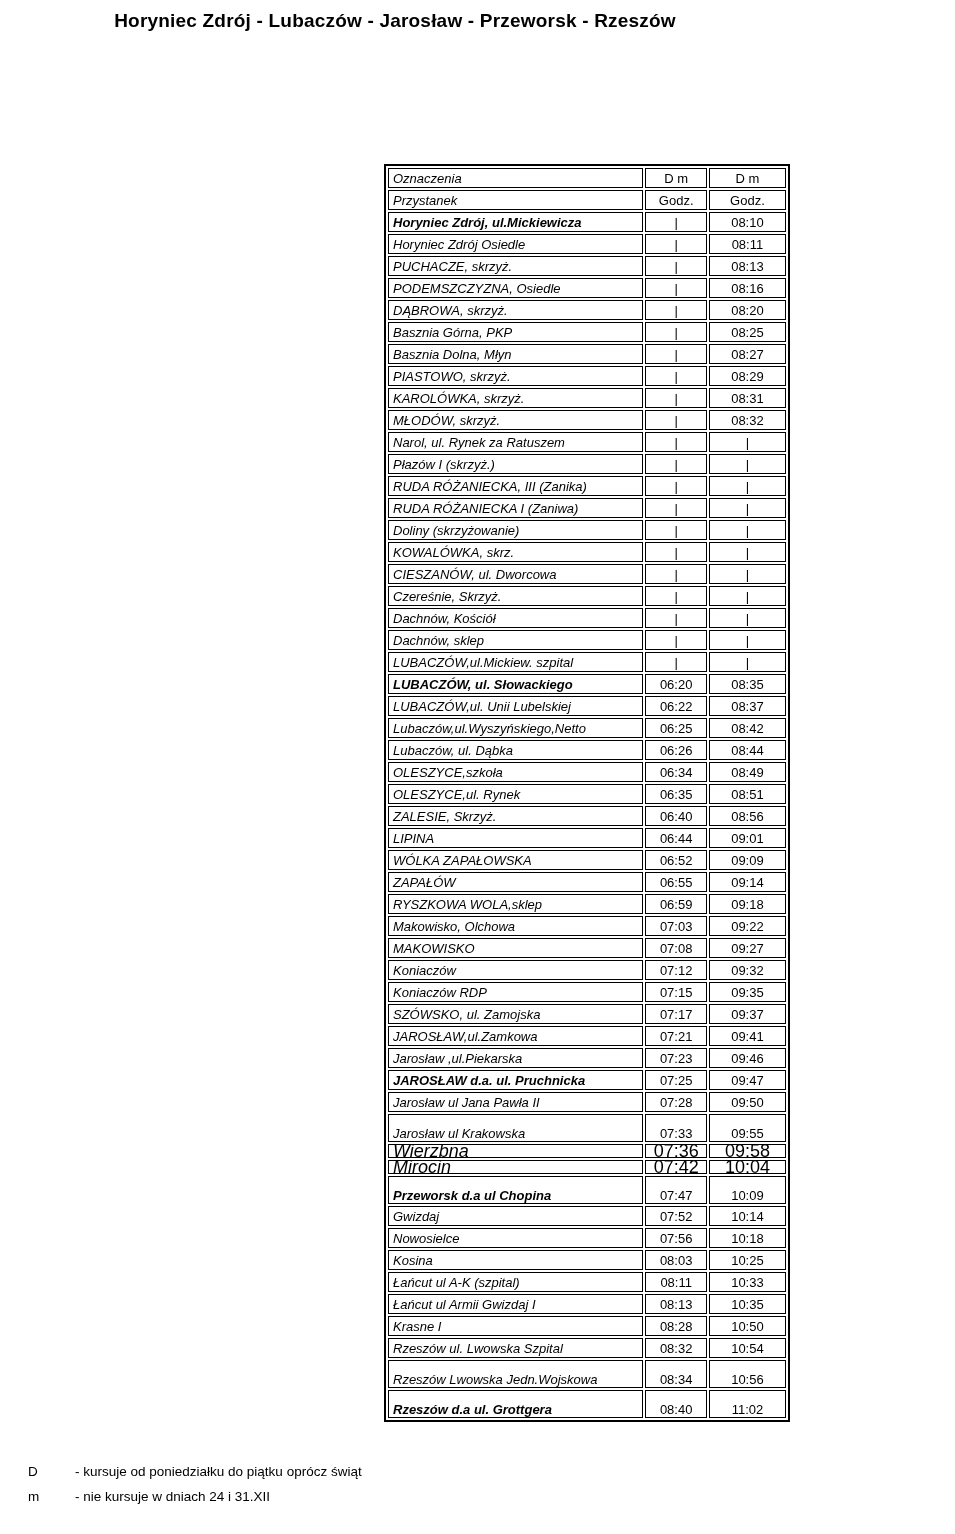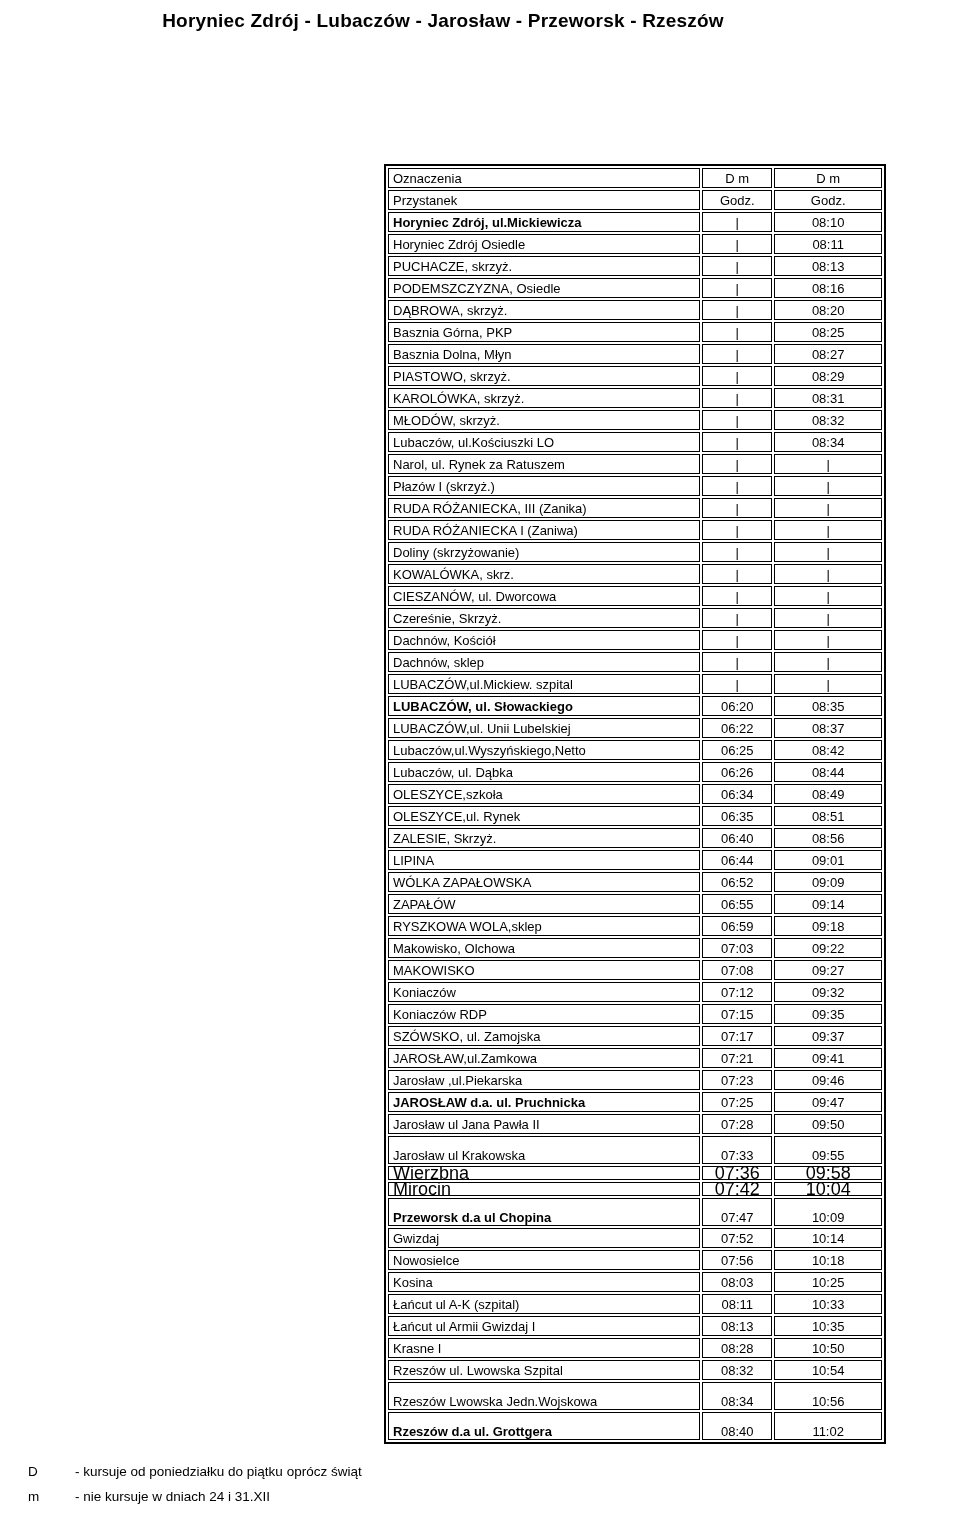--- a/index.html
+++ b/index.html
@@ -4,21 +4,21 @@
 <style>
   html, body {
     margin: 0;
     padding: 0;
     background: #ffffff;
     color: #000000;
     font-family: "Liberation Sans", sans-serif;
   }
   .page {
     position: relative;
-    width: 886px;
+    width: 790px;
     height: 1534px;
     background: #ffffff;
     overflow: hidden;
   }
   .title {
     position: absolute;
     top: 10px;
     left: 0;
     width: 100%;
     text-align: center;
@@ -41,21 +41,21 @@
   table.tt td {
     border: 1px solid #000000;
     font-size: 13px;
     line-height: 15px;
     height: 16px;
     padding: 1px 4px;
     vertical-align: middle;
     white-space: nowrap;
     overflow: hidden;
   }
-  td.name-cell { width: 314px; text-align: left; }
+  td.name-cell { width: 314px; text-align: left; font-style: italic; }
   td.time-cell { width: 62px;  text-align: center; }
   td.time-cell.t2 { width: 104px; }
   tr.bold td.name-cell { font-weight: bold; }
   tr.compact td {
     height: 10px;
     line-height: 12px;
     padding-top: 0;
     padding-bottom: 0;
     font-size: 18px;
   }
@@ -143,25 +143,20 @@
       <td class="name-cell">KAROLÓWKA, skrzyż.</td>
       <td class="time-cell t1">|</td>
       <td class="time-cell t2">08:31</td>
     </tr>
           <tr>
       <td class="name-cell">MŁODÓW, skrzyż.</td>
       <td class="time-cell t1">|</td>
       <td class="time-cell t2">08:32</td>
     </tr>
           <tr>
-      <td class="name-cell">Lubaczów, ul.Kościuszki LO</td>
-      <td class="time-cell t1">|</td>
-      <td class="time-cell t2">08:34</td>
-    </tr>
-          <tr>
       <td class="name-cell">Narol, ul. Rynek za Ratuszem</td>
       <td class="time-cell t1">|</td>
       <td class="time-cell t2">|</td>
     </tr>
           <tr>
       <td class="name-cell">Płazów I (skrzyż.)</td>
       <td class="time-cell t1">|</td>
       <td class="time-cell t2">|</td>
     </tr>
           <tr>

